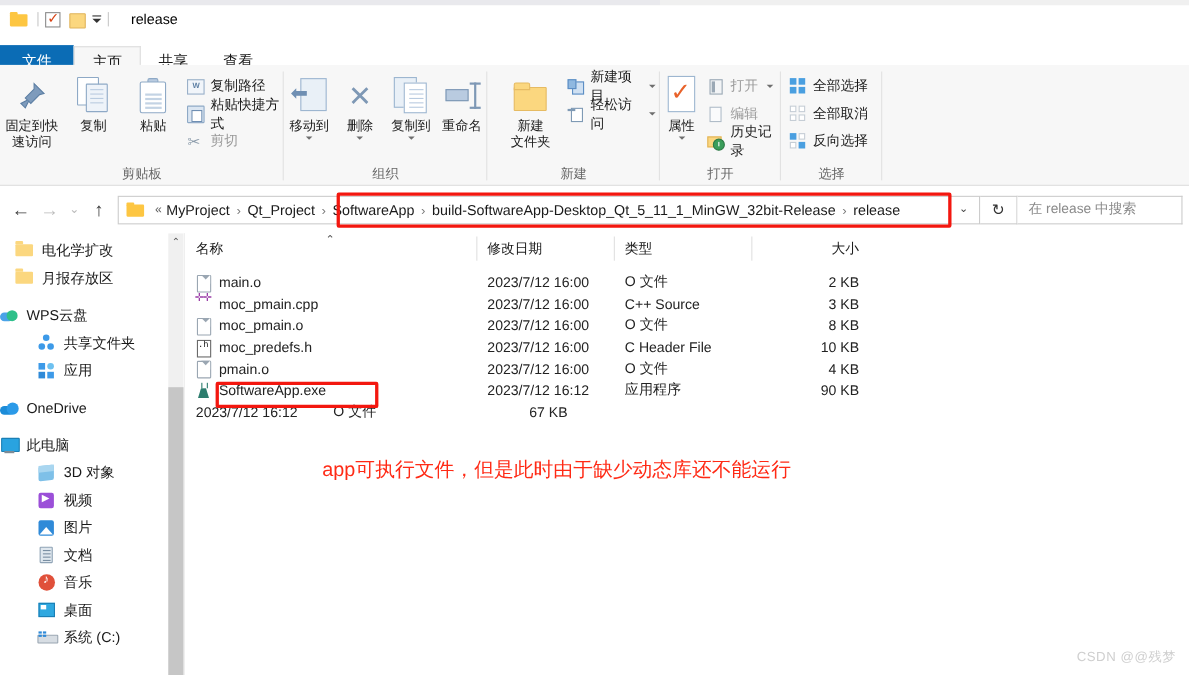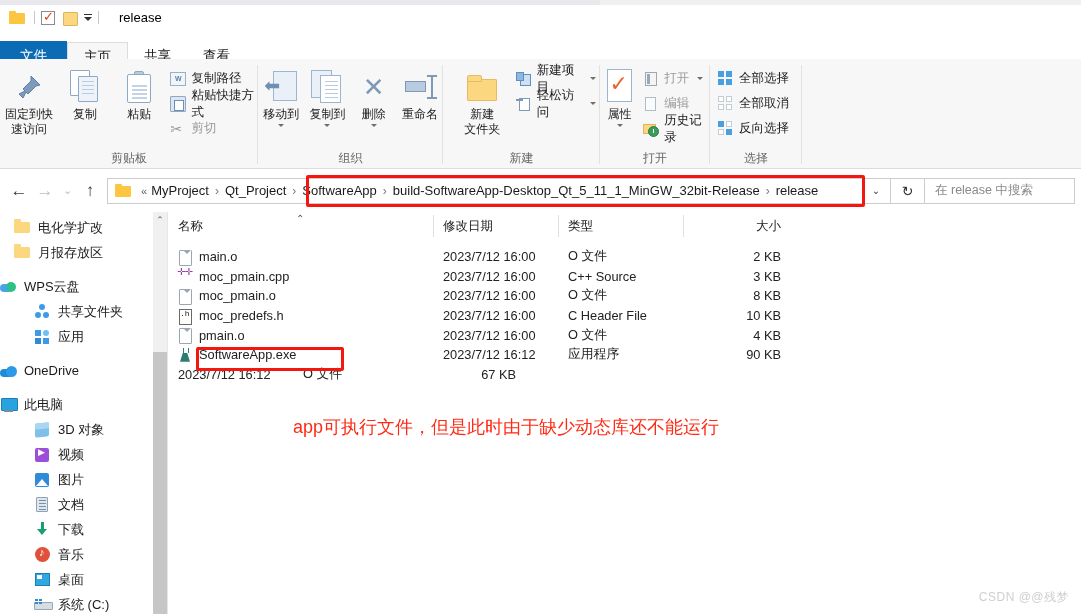--- a/index.html
+++ b/index.html
@@ -612,32 +612,32 @@
           <div class="gl">
             <div class="arrowbox">
                 <div class="sheet"></div>
                 <div class="arr">⬅</div>
               </div>
           </div>
           <div class="lbl">移动到</div>
           <div class="dncar"></div>
         </div>
         <div class="bigbtn">
+          <div class="gl ic-x"></div>
+          <div class="lbl">删除</div>
+          <div class="dncar"></div>
+        </div>
+        <div class="bigbtn">
           <div class="gl">
             <div class="copystack">
                 <div class="s1"></div>
                 <div class="s2"></div>
               </div>
           </div>
           <div class="lbl">复制到</div>
-          <div class="dncar"></div>
-        </div>
-        <div class="bigbtn">
-          <div class="gl ic-x"></div>
-          <div class="lbl">删除</div>
           <div class="dncar"></div>
         </div>
         <div class="bigbtn">
           <div class="gl">
             <div class="renamebox">
                 <div class="r1"></div>
                 <div class="bar1"></div>
                 <div class="bar2"></div>
                 <div class="bar3"></div>
               </div>
@@ -863,26 +863,20 @@
         <span>图片</span>
       </div>
       <div class="navitem ind1">
         <span class="nicon">
             <span class="n-doc"></span>
           </span>
         <span>文档</span>
       </div>
       <div class="navitem ind1">
         <span class="nicon">
-            <span class="n-dl"></span>
-          </span>
-        <span>下载</span>
-      </div>
-      <div class="navitem ind1">
-        <span class="nicon">
             <span class="n-music"></span>
           </span>
         <span>音乐</span>
       </div>
       <div class="navitem ind1">
         <span class="nicon">
             <span class="n-desk"></span>
           </span>
         <span>桌面</span>
       </div>

